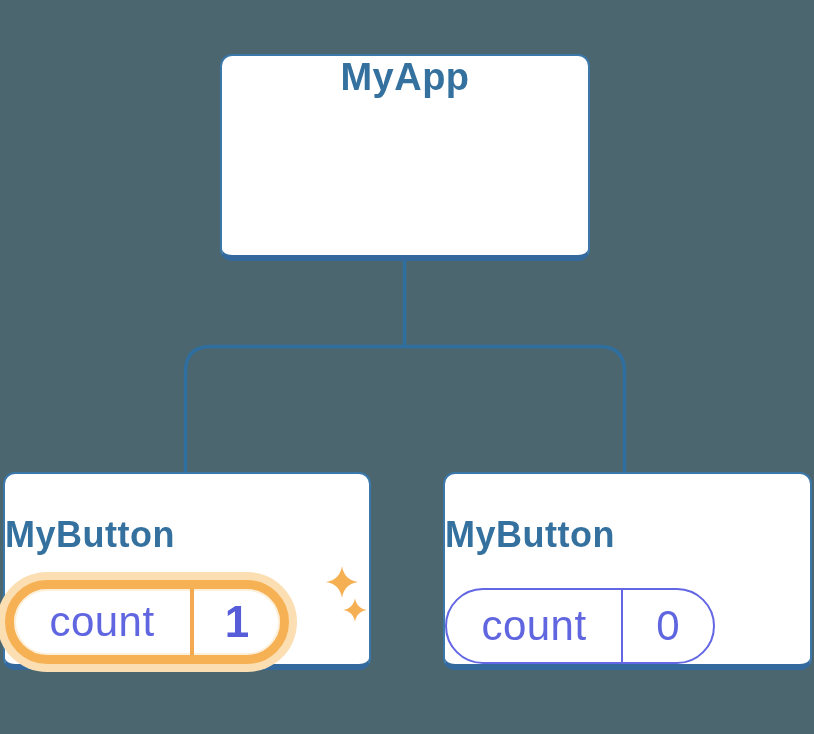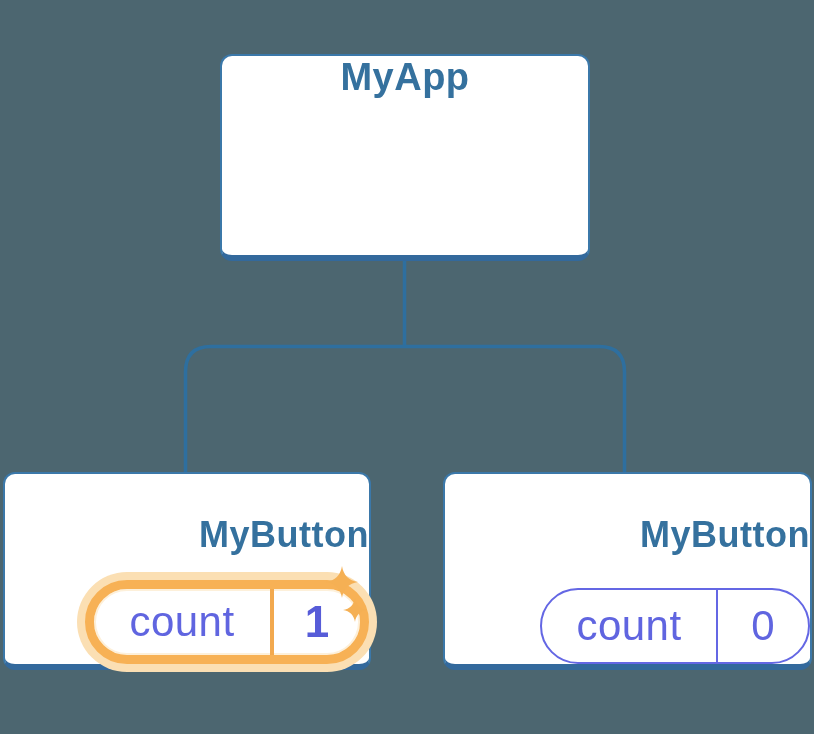--- a/index.html
+++ b/index.html
@@ -38,21 +38,21 @@
     left:220px;top:9px;width:370px;height:207px;
     display:flex;justify-content:center;margin-top:45px;
   }
   .node-title{
     color:var(--node-title);
     font-size:38px;font-weight:700;letter-spacing:.5px;
     text-align:center;
   }
   .node-button{
     top:472px;width:368px;height:198px;
-    display:flex;flex-direction:column;align-items:flex-end;
+    display:flex;flex-direction:column;align-items:flex-start;
   }
   .node-button-left{left:3px;}
   .node-button-right{left:443px;width:369px;}
   .node-button .node-title{margin-top:40px;font-size:36px;}
 
   .state-pill{
     display:flex;align-items:stretch;
     background:var(--node-background);
     border-radius:999px;
   }

